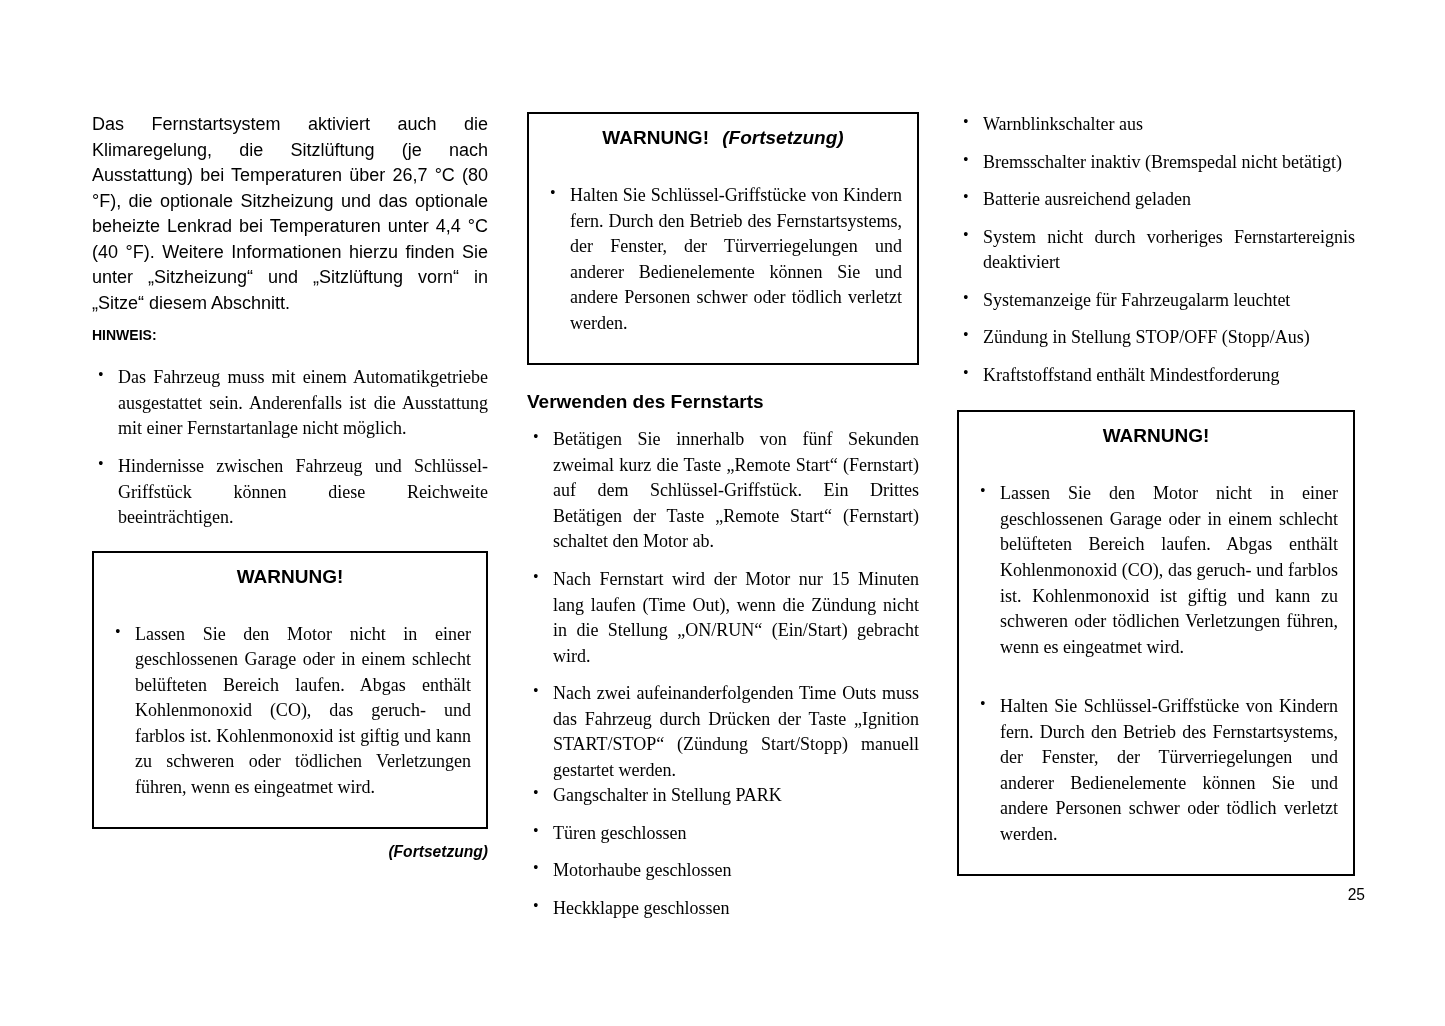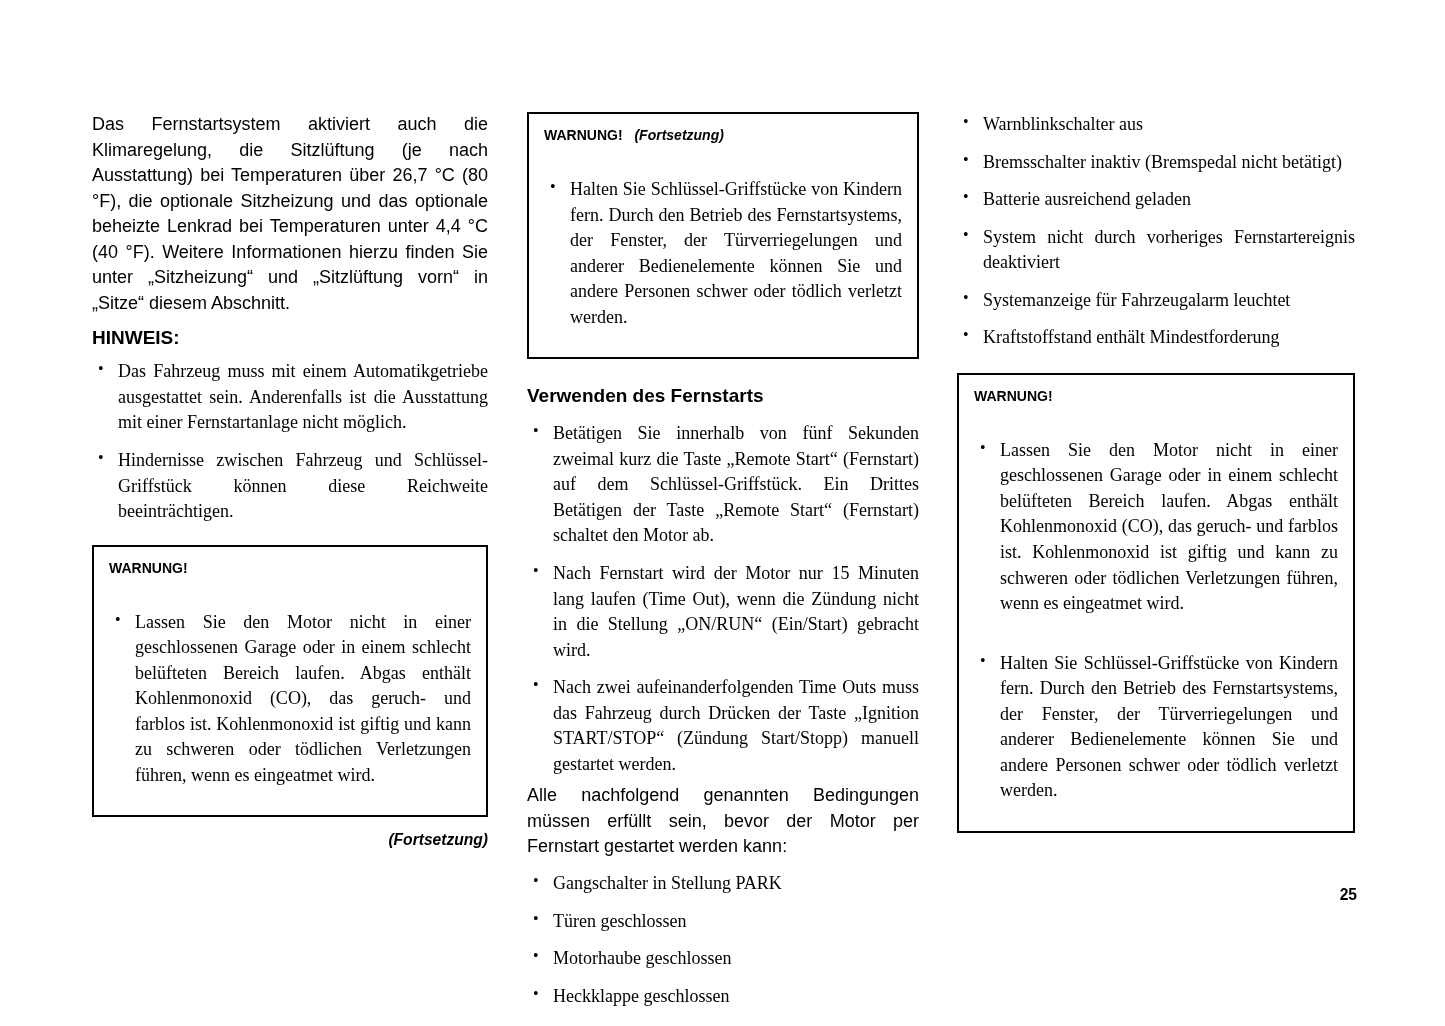--- a/index.html
+++ b/index.html
@@ -62,22 +62,23 @@
     font-size: 16px;
   }
 
   .warnbox {
     border: 2px solid #000;
     padding: 13px 15px 15px 15px;
     margin-top: 6px;
   }
   .warnbox .title {
     font-weight: bold;
-    font-size: 14px;
+    font-size: 19px;
     margin-bottom: 12px;
+    text-align: center;
   }
   .warnbox .title .cont {
     font-weight: bold;
     font-style: italic;
   }
   .warnbox ul.bullets > li { margin-bottom: 12px; margin-top: 34px; }
 
   .contd {
     text-align: right;
     font-weight: bold;
@@ -87,30 +88,29 @@
   }
 
   h2.section {
     font-size: 19px;
     font-weight: bold;
     margin: 26px 0 14px 0;
   }
 
   .hinweis {
     font-weight: bold;
-    font-size: 19px;
-    margin: 6px 0 10px 0;
+    font-size: 14px;
+    margin: 6px 0 22px 0;
   }
 
   .pagenum {
     position: absolute;
-    right: 88px;
+    right: 80px;
     bottom: 122px;
     font-size: 15.6px;
-    font-weight: bold;
   }
   .mt6 { margin-top: 6px; }
 </style>
 </head>
 <body>
 
 <div class="page">
 
   <div class="col col-left">
     <p class="para">Das Fernstartsystem aktiviert auch die Klimaregelung, die Sitzlüftung (je nach Ausstattung) bei Temperaturen über 26,7 °C (80 °F), die optionale Sitzheizung und das optionale beheizte Lenkrad bei Temperaturen unter 4,4 °C (40 °F). Weitere Informationen hierzu finden Sie unter „Sitzheizung“ und „Sitzlüftung vorn“ in „Sitze“ diesem Abschnitt.</p>
@@ -144,37 +144,37 @@
     </div>
 
     <h2 class="section">Verwenden des Fernstarts</h2>
 
     <ul class="bullets">
       <li>Betätigen Sie innerhalb von fünf Sekunden zweimal kurz die Taste „Remote Start“ (Fernstart) auf dem Schlüssel-Griffstück. Ein Drittes Betätigen der Taste „Remote Start“ (Fernstart) schaltet den Motor ab.</li>
       <li>Nach Fernstart wird der Motor nur 15 Minuten lang laufen (Time Out), wenn die Zündung nicht in die Stellung „ON/RUN“ (Ein/Start) gebracht wird.</li>
       <li>Nach zwei aufeinanderfolgenden Time Outs muss das Fahrzeug durch Drücken der Taste „Ignition START/STOP“ (Zündung Start/Stopp) manuell gestartet werden.</li>
     </ul>
 
-    <p class="para mt6">Alle nachfolgend genannten Bedingungen müssen erfüllt sein, bevor der Motor per Fernstart gestartet werden kann:</p>
 
     <ul class="bullets">
       <li>Gangschalter in Stellung PARK</li>
       <li>Türen geschlossen</li>
       <li>Motorhaube geschlossen</li>
       <li>Heckklappe geschlossen</li>
     </ul>
   </div>
 
   <div class="col col-right">
     <ul class="bullets">
       <li>Warnblinkschalter aus</li>
       <li>Bremsschalter inaktiv (Bremspedal nicht betätigt)</li>
       <li>Batterie ausreichend geladen</li>
       <li>System nicht durch vorheriges Fernstartereignis deaktiviert</li>
       <li>Systemanzeige für Fahrzeugalarm leuchtet</li>
+      <li>Zündung in Stellung STOP/OFF (Stopp/Aus)</li>
       <li>Kraftstoffstand enthält Mindestforderung</li>
     </ul>
 
     <div class="warnbox" style="margin-top:22px;">
       <div class="title">WARNUNG!</div>
       <ul class="bullets">
         <li>Lassen Sie den Motor nicht in einer geschlossenen Garage oder in einem schlecht belüfteten Bereich laufen. Abgas enthält Kohlenmonoxid (CO), das geruch- und farblos ist. Kohlenmonoxid ist giftig und kann zu schweren oder tödlichen Verletzungen führen, wenn es eingeatmet wird.</li>
         <li>Halten Sie Schlüssel-Griffstücke von Kindern fern. Durch den Betrieb des Fernstartsystems, der Fenster, der Türverriegelungen und anderer Bedienelemente können Sie und andere Personen schwer oder tödlich verletzt werden.</li>
       </ul>
     </div>

